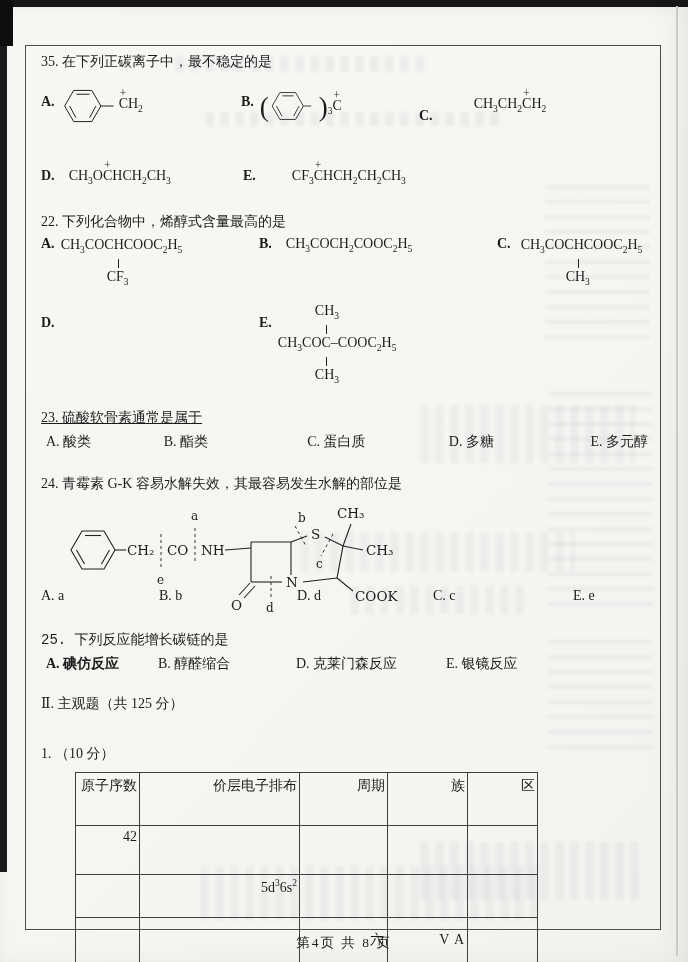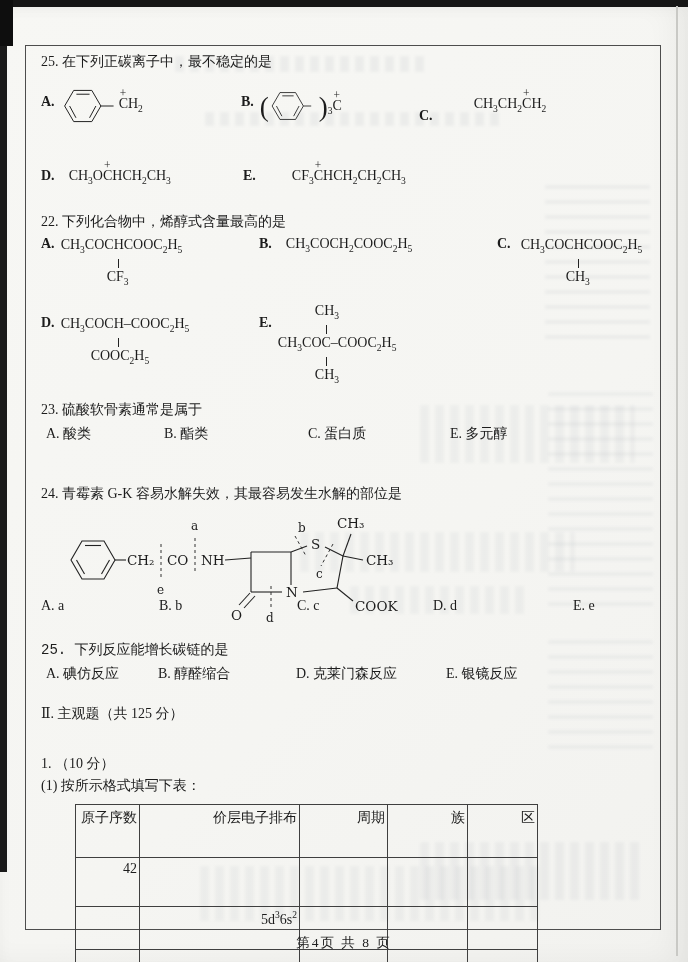--- a/index.html
+++ b/index.html
@@ -47,24 +47,24 @@
   .offA .bar{margin-left:57px;} .offA .btxt{margin-left:46px;}
   .offC .bar{margin-left:57px;} .offC .btxt{margin-left:45px;}
   .offD .bar{margin-left:57px;} .offD .btxt{margin-left:30px;}
   .offE .bar{margin-left:48px;} .offE .ttxt{margin-left:37px;} .offE .btxt{margin-left:37px;}
   .choices{display:flex;margin-top:4px;line-height:20px;}
   .choices span{white-space:nowrap;}
   .sp23 span:nth-child(1){width:118px;} .sp23 span:nth-child(2){width:130px;}
   .sp23 span:nth-child(3){width:142px;margin-left:14px;} .sp23 span:nth-child(4){width:142px;}
   .sp24 span:nth-child(1){width:118px;} .sp24 span:nth-child(2){width:138px;}
   .sp24 span:nth-child(3){width:136px;} .sp24 span:nth-child(4){width:140px;}
-  .sp25 span:nth-child(1){width:112px;} .sp25 span:nth-child(2){width:138px;}
+  .sp25 span:nth-child(1){width:112px;font-weight:bold;} .sp25 span:nth-child(2){width:138px;}
   .sp25 span:nth-child(3){width:150px;} .sp25 span:nth-child(4){width:142px;}
-  .gap10{margin-top:10px;} .gap14{margin-top:14px;} .gap18{margin-top:24px;font-family:Liberation Mono, monospace;}
-  .gap22{margin-top:40px;} .gap26{margin-top:20px;}
+  .gap10{margin-top:10px;} .gap14{margin-top:22px;text-decoration:underline;} .gap18{margin-top:24px;font-family:Liberation Mono, monospace;}
+  .gap22{margin-top:22px;} .gap26{margin-top:20px;}
   svg{display:block;}
   .chem{stroke:#222;stroke-width:1.1;fill:none;}
   .chem-d{stroke:#333;stroke-width:1;fill:none;stroke-dasharray:3 3;}
   .ctext{font-family:"DejaVu Serif","DejaVu Sans",serif;font-size:13.5px;fill:#1c1c1c;}
   .ctext-s{font-family:"DejaVu Serif","DejaVu Sans",serif;font-size:12px;fill:#1c1c1c;}
   
   table.fill{border-collapse:collapse;margin:8px 0 0 34px;table-layout:fixed;width:462px;}
   table.fill th, table.fill td{border:1px solid #3f3f3f;font-weight:400;
     text-align:right;padding:3px 2px;font-size:14px;}
   table.fill th{vertical-align:top;line-height:19px;}
@@ -93,21 +93,21 @@
   <div class="ghost" style="left:420px;top:405px;width:215px;height:58px;opacity:.07;"></div>
   <div class="ghost col" style="left:548px;top:392px;width:105px;height:225px;opacity:.08;"></div>
   <div class="ghost" style="left:300px;top:532px;width:275px;height:40px;opacity:.07;"></div>
   <div class="ghost" style="left:350px;top:586px;width:180px;height:28px;opacity:.07;"></div>
   <div class="ghost col" style="left:548px;top:640px;width:105px;height:120px;opacity:.08;"></div>
   <div class="ghost" style="left:420px;top:842px;width:225px;height:58px;opacity:.08;"></div>
   <div class="ghost" style="left:200px;top:866px;width:345px;height:55px;opacity:.07;"></div>
 
   <div class="frame">
 
-    <p class="stem">25. 在下列正碳离子中，最不稳定的是</p>
+    <p class="stem">35. 在下列正碳离子中，最不稳定的是</p>
     <div class="optrow r21a">
       <div class="optrow" style="width:200px;">
         <span class="olabel">A.</span>
         <svg width="58" height="48" viewBox="0 0 64 48">
           <polygon class="chem" points="44,24 34,6.8 14,6.8 4,24 14,41.2 34,41.2"></polygon>
           <line class="chem" x1="31.5" y1="11" x2="17" y2="11"></line>
           <line class="chem" x1="9.5" y1="24" x2="16.5" y2="37"></line>
           <line class="chem" x1="38.5" y1="24" x2="31.5" y2="37"></line>
           <line class="chem" x1="44" y1="24" x2="58" y2="24"></line>
         </svg>
@@ -161,43 +161,39 @@
         <div class="struct offC" style="margin-left:4px;">
           <div class="s-line formula">CH<sub>3</sub>COCHCOOC<sub>2</sub>H<sub>5</sub></div>
           <div class="bar"></div>
           <div class="s-line formula btxt">CH<sub>3</sub></div>
         </div>
       </div>
     </div>
     <div class="optrow r22 r22b">
       <div class="optrow" style="width:218px;">
         <span class="olabel mtD">D.</span>
-        <div class="struct offD mtD">
-          <div class="s-line formula">CH<sub>3</sub>COCH–COOC<sub>2</sub>H<sub>5</sub></div>
-          <div class="bar"></div>
-          <div class="s-line formula btxt">COOC<sub>2</sub>H<sub>5</sub></div>
-        </div>
       </div>
       <div class="optrow">
         <span class="olabel mtD">E.</span>
         <div class="struct offE">
           <div class="s-line formula ttxt">CH<sub>3</sub></div>
           <div class="bar"></div>
           <div class="s-line formula">CH<sub>3</sub>COC–COOC<sub>2</sub>H<sub>5</sub></div>
           <div class="bar"></div>
           <div class="s-line formula btxt">CH<sub>3</sub></div>
         </div>
       </div>
     </div>
 
     <p class="stem gap14">23. 硫酸软骨素通常是属于</p>
     <div class="choices sp23" style="padding-left:5px;">
       <span>A. 酸类</span>
       <span>B. 酯类</span>
       <span>C. 蛋白质</span>
+      <span>D. 多糖</span>
       <span>E. 多元醇</span>
     </div>
 
     <p class="stem gap22">24. 青霉素 G-K 容易水解失效，其最容易发生水解的部位是</p>
     <svg class="q24svg" width="560" height="118" viewBox="0 0 560 118">
 
       <polygon class="chem" points="60,52 49,33 27,33 16,52 27,71 49,71"></polygon>
       <line class="chem" x1="46" y1="37.5" x2="30" y2="37.5"></line>
       <line class="chem" x1="21.5" y1="52" x2="29.5" y2="66"></line>
       <line class="chem" x1="54.5" y1="52" x2="46.5" y2="66"></line>
@@ -239,37 +235,36 @@
       <text class="ctext" x="300" y="103">COOK</text>
 
       <line class="chem-d" x1="240" y1="28" x2="251" y2="48"></line>
       <text class="ctext-s" x="243" y="24">b</text>
       <line class="chem-d" x1="278" y1="36" x2="266" y2="58"></line>
       <text class="ctext-s" x="261" y="70">c</text>
     </svg>
     <div class="choices sp24 ov24">
       <span>A. a</span>
       <span>B. b</span>
+      <span>D. d</span>
       <span>C. c</span>
-      <span>D. d</span>
       <span>E. e</span>
     </div>
 
     <p class="stem gap18">25. 下列反应能增长碳链的是</p>
     <div class="choices sp25" style="padding-left:5px;">
       <span>A. 碘仿反应</span>
       <span>B. 醇醛缩合</span>
       <span>D. 克莱门森反应</span>
       <span>E. 银镜反应</span>
     </div>
 
     <p class="stem gap26">Ⅱ. 主观题（共 125 分）</p>
 
     <p class="stem" style="margin-top:30px;">1. （10 分）</p>
-    <p class="stem" style="margin-top:2px;">(1) 按所示格式填写下表：</p>
 
     <table class="fill">
       <colgroup>
           <col style="width:64px">
           <col style="width:160px">
           <col style="width:88px">
           <col style="width:80px">
           <col style="width:70px">
         </colgroup>
       <tbody>

